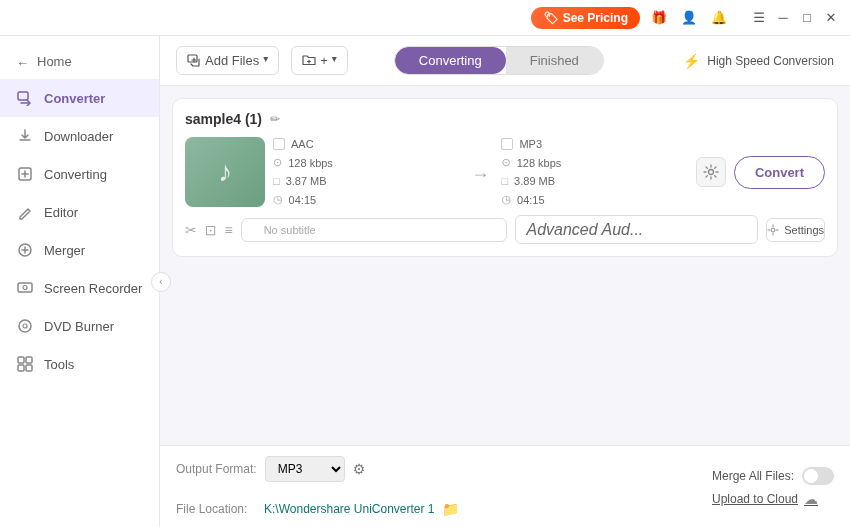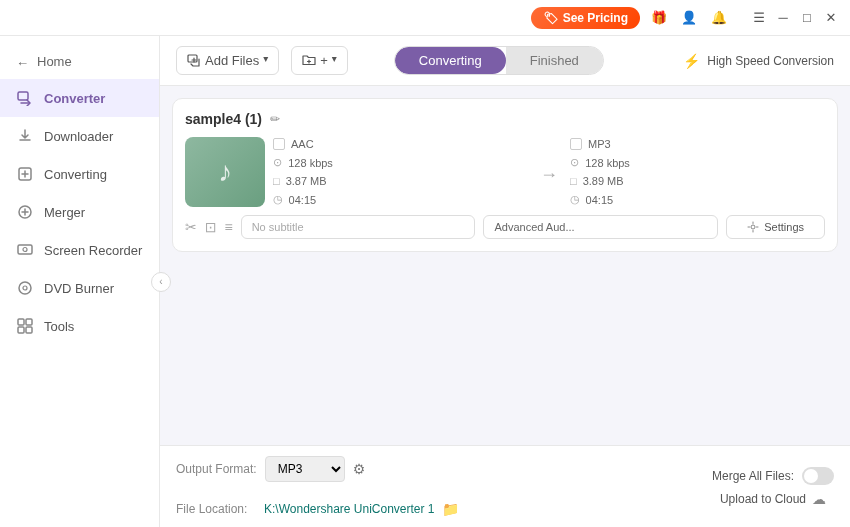--- a/index.html
+++ b/index.html
@@ -46,37 +46,37 @@
     .file-thumb .music-note { font-size: 28px; color: rgba(255,255,255,0.8); }
     .file-info { display: flex; flex-direction: column; gap: 6px; flex: 1; justify-content: center; }
     .file-row { display: flex; align-items: center; gap: 6px; font-size: 11px; color: #666; }
     .arrow-icon { font-size: 18px; color: #aaa; margin: 0 4px; }
     .file-info-right { display: flex; flex-direction: column; gap: 6px; flex: 1; }
     .convert-section { display: flex; align-items: center; gap: 8px; }
     .convert-btn { padding: 8px 20px; background: #fff; border: 1.5px solid #7b5ea7; border-radius: 20px; color: #7b5ea7; font-size: 13px; font-weight: 600; cursor: pointer; }
     .settings-icon-btn { width: 30px; height: 30px; background: #f5f5f5; border: 1px solid #e0e0e0; border-radius: 6px; display: flex; align-items: center; justify-content: center; cursor: pointer; font-size: 14px; color: #777; }
     .file-actions { display: flex; align-items: center; gap: 8px; margin-top: 8px; }
     .action-icon { font-size: 14px; color: #aaa; cursor: pointer; }
-    .subtitle-select { flex: 1; padding: 5px 10px; border: 1px solid #ddd; border-radius: 6px; font-size: 11px; color: #aaa; background: #fff; appearance: none; cursor: pointer; }
-    .adv-audio-select { flex: 1; padding: 5px 10px; border: 1px solid #ddd; border-radius: 6px; font-size: 11px; color: #666; background: #fff; appearance: none; cursor: pointer; }
-    .settings-btn { padding: 5px 20px; border: 1px solid #ddd; border-radius: 6px; font-size: 11px; color: #555; background: #fff; cursor: pointer; display: flex; align-items: center; gap: 5px; }
+    .subtitle-select { flex: 1; padding: 5px 22px; border: 1px solid #ddd; border-radius: 6px; font-size: 11px; color: #aaa; background: #fff; appearance: none; cursor: pointer; }
+    .adv-audio-select { flex: 1; padding: 5px 10px; border: 1px solid #ddd; border-radius: 6px; font-size: 16px; color: #666; background: #fff; appearance: none; cursor: pointer; font-style: italic; }
+    .settings-btn { padding: 5px 0; border: 1px solid #ddd; border-radius: 6px; font-size: 11px; color: #555; background: #fff; cursor: pointer; display: flex; align-items: center; gap: 5px; }
 
     
     .bottom-bar { background: #fff; border-top: 1px solid #e8e8e8; padding: 10px 16px; display: flex; align-items: center; gap: 16px; }
     .bottom-left { display: flex; flex-direction: column; gap: 19px; flex: 1; }
     .bottom-row { display: flex; align-items: center; gap: 8px; font-size: 12px; color: #555; }
     .bottom-row .label { color: #888; font-size: 12px; min-width: 80px; }
     .format-select { padding: 4px 8px; border: 1px solid #ddd; border-radius: 4px; font-size: 12px; min-width: 80px; }
     .folder-icon { font-size: 14px; color: #777; cursor: pointer; }
-    .bottom-right { display: flex; flex-direction: column; gap: 6px; align-items: center; }
+    .bottom-right { display: flex; flex-direction: column; gap: 6px; align-items: flex-start; }
     .merge-row { display: flex; align-items: center; gap: 8px; font-size: 12px; color: #555; }
     .toggle { width: 32px; height: 18px; background: #ddd; border-radius: 9px; position: relative; cursor: pointer; }
     .toggle-knob { width: 14px; height: 14px; background: #fff; border-radius: 50%; position: absolute; top: 2px; left: 2px; transition: left 0.2s; }
     .start-all-btn { padding: 12px 32px; background: #7b5ea7; color: white; border: 2px solid #c0392b; border-radius: 24px; font-size: 15px; font-weight: 600; cursor: pointer; white-space: nowrap; }
-    .upload-row { display: flex; align-items: center; gap: 6px; font-size: 12px; color: #555; }
+    .upload-row { display: flex; align-items: center; gap: 6px; font-size: 12px; color: #555; text-decoration: underline; }
 
     .checkbox-icon { width: 12px; height: 12px; border: 1px solid #ccc; border-radius: 2px; display: inline-block; }
     .clock-icon { font-size: 11px; color: #aaa; }
     .size-icon { font-size: 11px; color: #aaa; }
   </style>
 </head>
 <body>
 
 <div class="titlebar">
   <div class="titlebar-pricing">
@@ -128,20 +128,28 @@
     <div class="sidebar-item">
       <span class="icon">
         <svg width="16" height="16" viewBox="0 0 16 16" fill="none">
           <rect x="2" y="2" width="12" height="12" rx="2" stroke="#888" stroke-width="1.5" fill="none"></rect>
           <path d="M5 8h6M8 5v6" stroke="#888" stroke-width="1.5" stroke-linecap="round"></path>
         </svg>
       </span>
       <span>Converting</span>
     </div>
 
+    <div class="sidebar-item">
+      <span class="icon">
+        <svg width="16" height="16" viewBox="0 0 16 16" fill="none">
+          <path d="M3 13l8-8 2 2-8 8H3v-2z" stroke="#888" stroke-width="1.5" stroke-linecap="round" stroke-linejoin="round"></path>
+        </svg>
+      </span>
+      <span>Editor</span>
+    </div>
 
     <div class="sidebar-item">
       <span class="icon">
         <svg width="16" height="16" viewBox="0 0 16 16" fill="none">
           <circle cx="8" cy="8" r="6" stroke="#888" stroke-width="1.5" fill="none"></circle>
           <path d="M5 8h6M8 5v6" stroke="#888" stroke-width="1.5" stroke-linecap="round"></path>
         </svg>
       </span>
       <span>Merger</span>
     </div>
@@ -261,20 +269,29 @@
             <div class="file-row">
               <span class="size-icon">□</span>
               <span>3.89 MB</span>
             </div>
             <div class="file-row">
               <span class="clock-icon">◷</span>
               <span>04:15</span>
             </div>
           </div>
 
+          <div class="convert-section">
+            <div class="settings-icon-btn">
+              <svg width="16" height="16" viewBox="0 0 16 16" fill="none">
+                <circle cx="8" cy="8" r="2.5" stroke="#888" stroke-width="1.3" fill="none"></circle>
+                <path d="M8 1v2M8 13v2M1 8h2M13 8h2M3 3l1.4 1.4M11.6 11.6L13 13M3 13l1.4-1.4M11.6 4.4L13 3" stroke="#888" stroke-width="1.3" stroke-linecap="round"></path>
+              </svg>
+            </div>
+            <button class="convert-btn">Convert</button>
+          </div>
         </div>
 
         <div class="file-actions">
           <span class="action-icon">✂</span>
           <span class="action-icon">⊡</span>
           <span class="action-icon">≡</span>
           <select class="subtitle-select">
             <option>No subtitle</option>
           </select>
           <select class="adv-audio-select">

